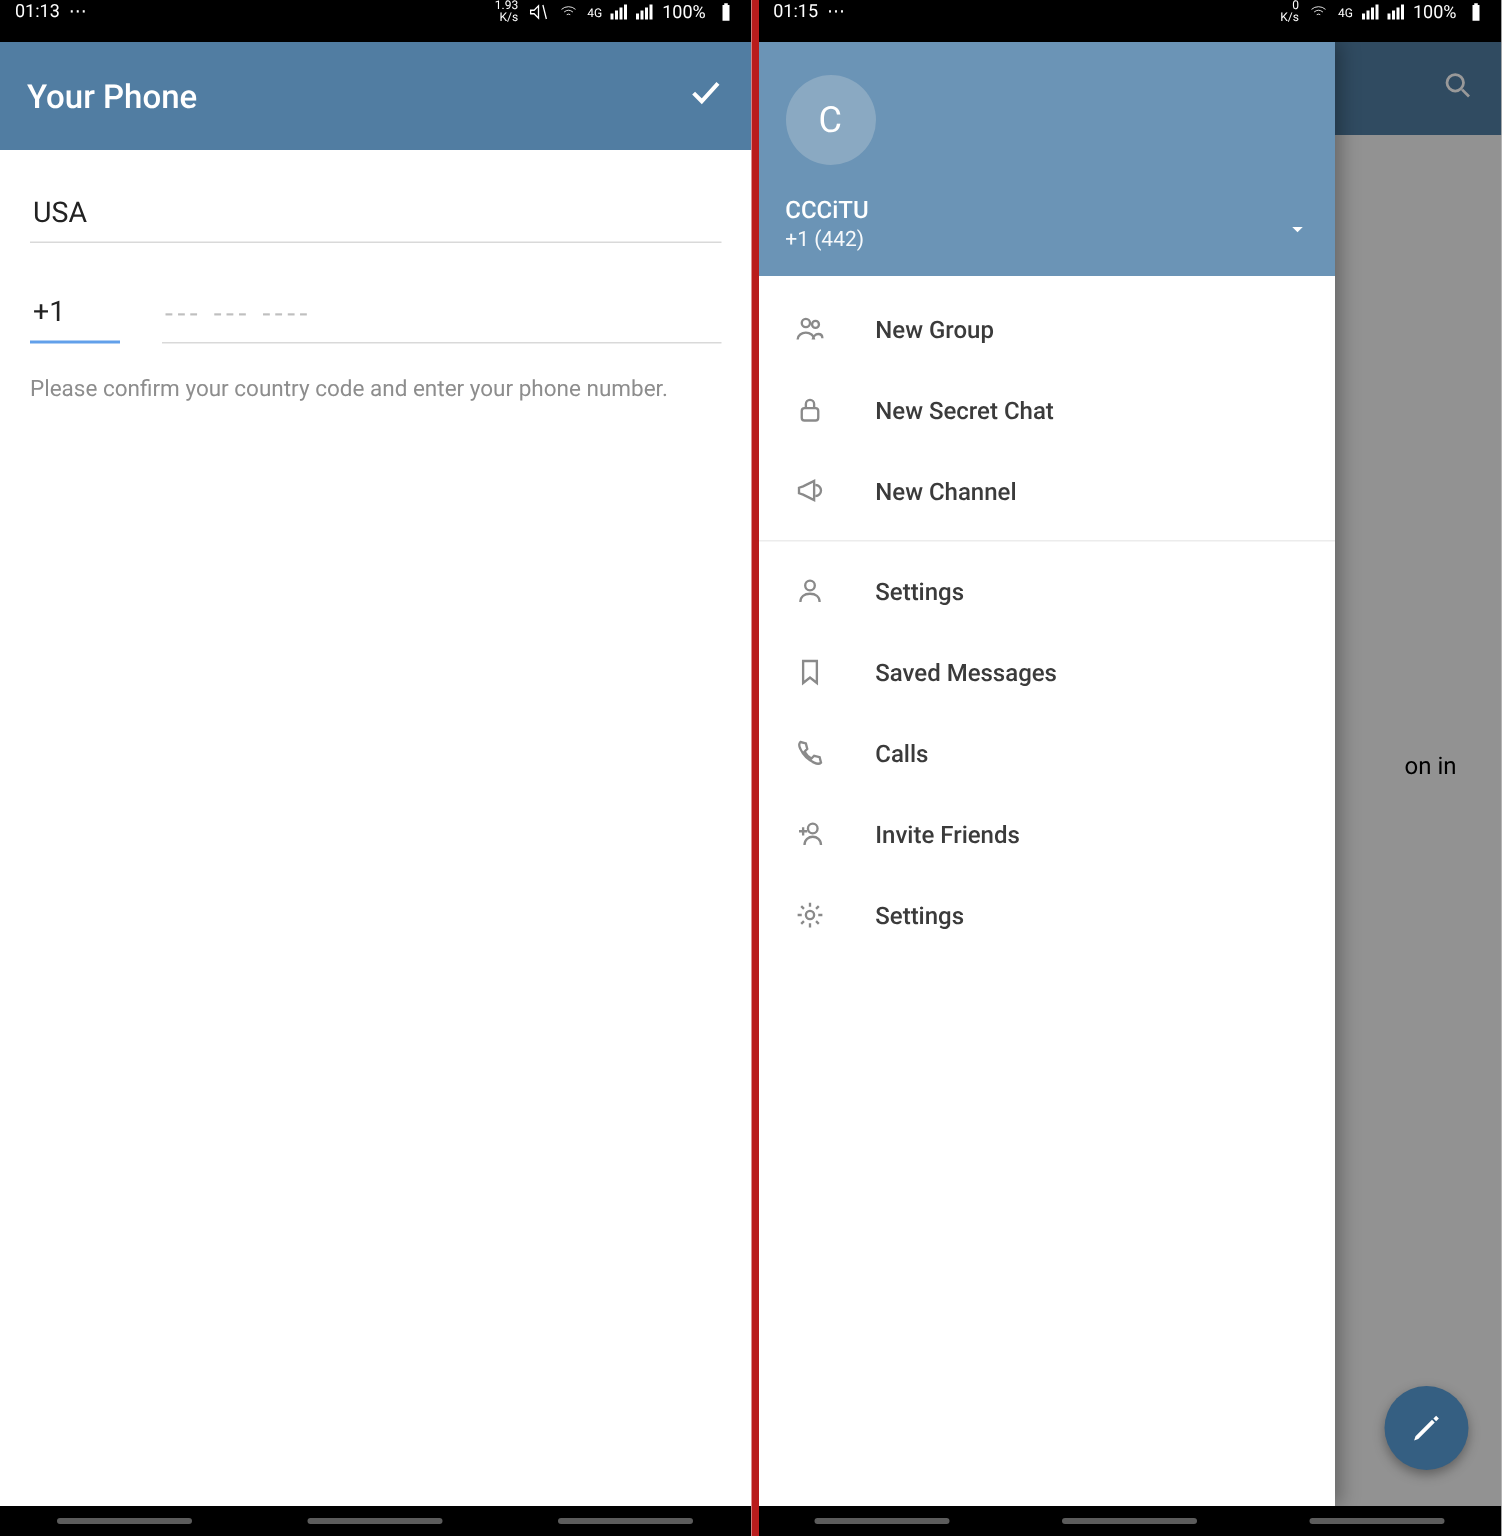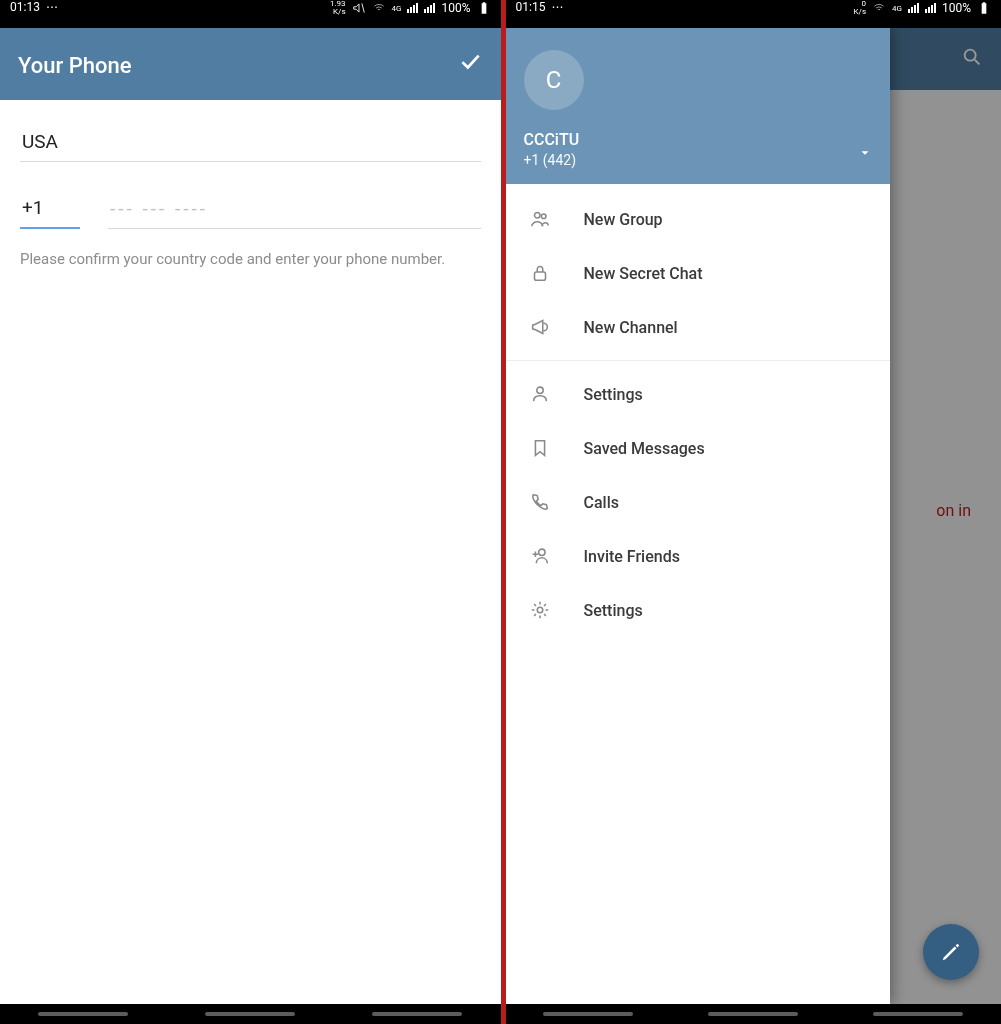--- a/index.html
+++ b/index.html
@@ -43,21 +43,21 @@
   .code{width:60px;font-size:19px;color:var(--txt);border:none;border-bottom:2px solid var(--accent);padding:6px 0 8px 2px;background:transparent}
   .num{flex:1;font-size:19px;border:none;border-bottom:1px solid var(--line);padding:6px 0 8px 2px;background:transparent;letter-spacing:3px}
   .num::placeholder{color:#bfbfbf;letter-spacing:3px}
   .hint{color:#8d8d8d;font-size:15px;line-height:20px;margin-top:20px}
 
   
   .scrim{position:absolute;inset:28px 0 20px 0;background:var(--scrim)}
   .under-header{position:absolute;top:28px;left:0;right:0;height:62px;background:var(--header);display:flex;align-items:center;justify-content:flex-end;padding-right:18px}
   .searchbtn svg{width:22px;height:22px;stroke:#fff;fill:none;stroke-width:2}
   .under-body{position:absolute;top:90px;bottom:20px;left:0;right:0;background:#f4f4f4}
-  .under-text{position:absolute;top:45%;right:30px;color:#b91c1c;font-size:16px}
+  .under-text{position:absolute;top:45%;right:30px;color:#000000;font-size:16px}
   .fab{position:absolute;right:22px;bottom:44px;width:56px;height:56px;border-radius:50%;background:var(--fab);display:flex;align-items:center;justify-content:center;box-shadow:0 3px 8px rgba(0,0,0,.35)}
   .fab svg{width:22px;height:22px;fill:#fff}
 
   .drawer{position:absolute;top:28px;bottom:20px;left:0;width:384px;background:#fff;box-shadow:4px 0 12px rgba(0,0,0,.3);display:flex;flex-direction:column}
   .drawer-head{background:var(--header-lite);color:#fff;padding:22px 18px 16px 18px;position:relative}
   .avatar{width:60px;height:60px;border-radius:50%;background:#8aa9c2;display:flex;align-items:center;justify-content:center;font-size:24px;color:#fff}
   .uname{margin-top:20px;font-size:16px;font-weight:500}
   .uphone{font-size:14px;opacity:.95;margin-top:3px}
   .expand{position:absolute;right:18px;bottom:20px}
   .expand svg{width:14px;height:14px;fill:#fff}

